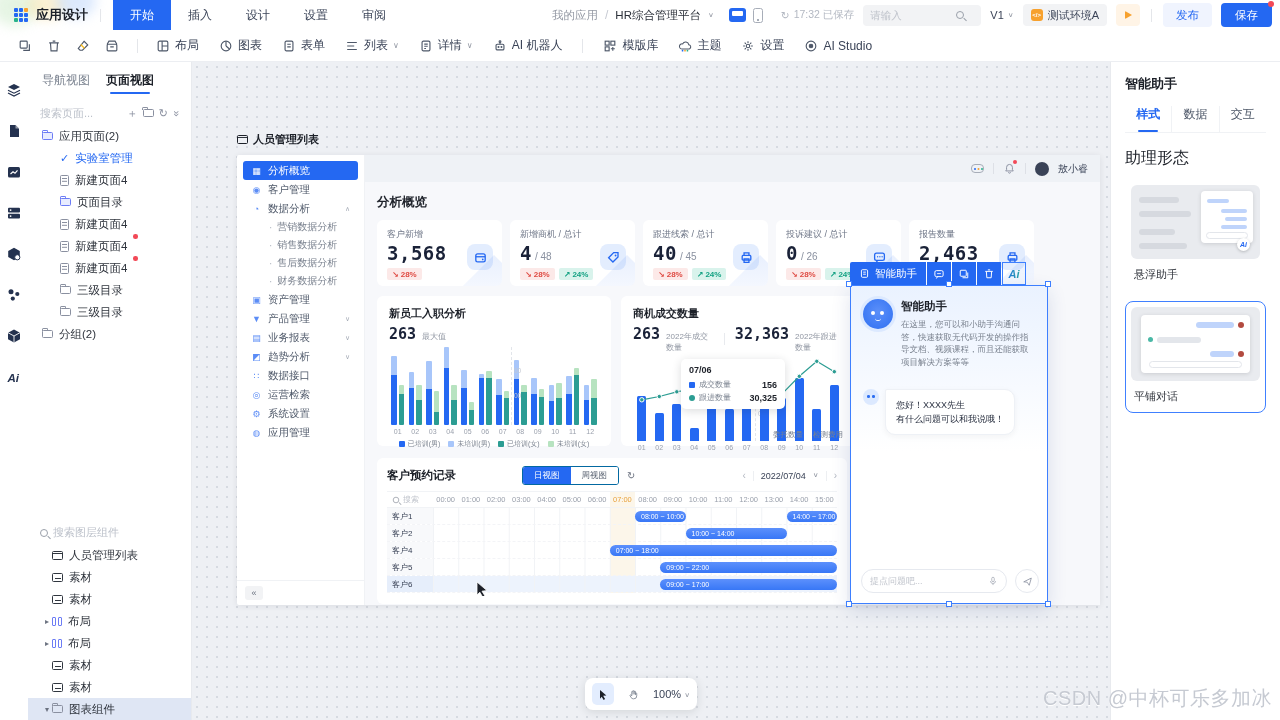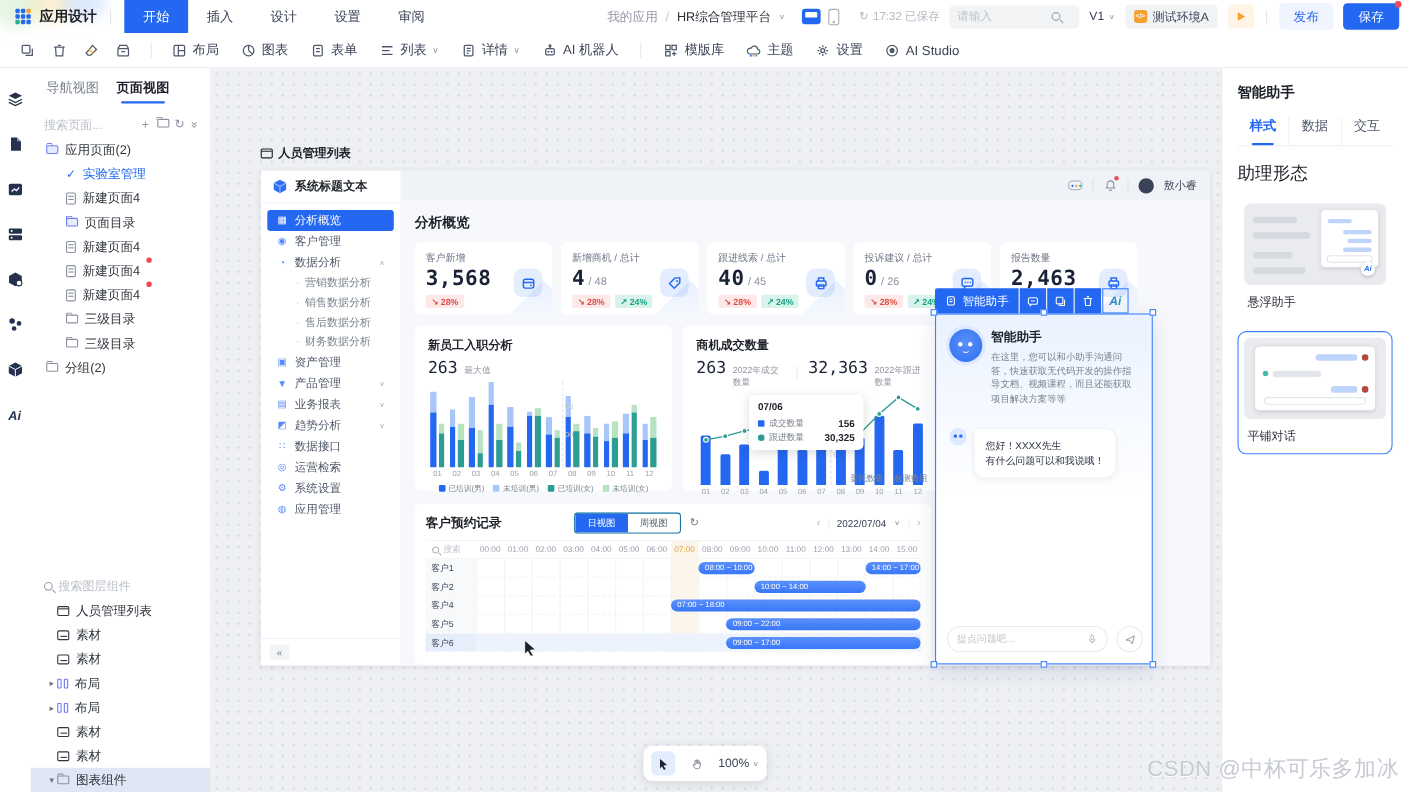--- a/index.html
+++ b/index.html
@@ -120,21 +120,21 @@
   .scard .tot{font-size:10px;color:#8A91A0}
   .scard .icbox{position:absolute;right:9px;top:24px;width:26px;height:26px;border-radius:8px;background:#E3EDFE;display:flex;align-items:center;justify-content:center}
   .badges{display:flex;gap:4px;margin-top:4px}
   .badge{font-size:8px;padding:1.5px 5px;border-radius:2px;display:flex;align-items:center;gap:2px;font-weight:bold}
   .badge.down{background:#FCE9E8;color:#DF4B43}
   .badge.up{background:#D9F3EC;color:#12A182}
   .chartrow{display:flex;gap:10px;margin-top:10px}
   .ccard{width:234px;height:150px;background:#fff;border-radius:6px;padding:10px 12px;position:relative;flex:0 0 auto}
   .ctitle{font-size:11px;font-weight:bold;color:#1D2129}
   .cstats{display:flex;align-items:baseline;gap:6px;margin-top:4px}
-  .cstats .big{font-family:"DejaVu Sans Mono",monospace;font-weight:normal;font-size:15px;color:#1A2238}
+  .cstats .big{font-family:"DejaVu Sans Mono",monospace;font-weight:bold;font-size:15px;color:#1A2238}
   .cstats .sm{font-size:8px;color:#9096A2}
   .cstats .sep{width:1px;height:12px;background:#E8EAEE;align-self:center;margin:0 4px}
   .plotwrap{position:relative;margin-top:4px}
   .vdash{position:absolute;left:58.3%;top:0;bottom:0;border-left:1px dashed #E2E5EA}
   .glab{position:absolute;left:59.5%;font-size:6.5px;color:#C3C8D2}
   .plot{display:flex;align-items:flex-end;height:78px}
   .pgroup{flex:1;display:flex;align-items:flex-end;justify-content:center;gap:2px}
   .pbar{width:5.5px;display:flex;flex-direction:column-reverse;border-radius:1px;overflow:hidden}
   .pbar i{width:100%}
   .xlabs{display:flex;margin-top:3px}
@@ -554,27 +554,20 @@
 </div>
 
 <div class="canvas">
   <div class="pagelabel">
     <span class="i-window" style="border-color:#1D2129"></span>
     <span>人员管理列表</span>
   </div>
 
   <div class="mock">
     <div class="mnav">
-      <div class="mbrand">
-        <svg width="15" height="15" viewBox="0 0 16 16">
-            <path d="M8 1.5l6 3.2v6.6L8 14.5l-6-3.2V4.7z" fill="#2E6FF2"></path>
-            <path d="M2 4.7l6 3.3 6-3.3M8 8v6.5" stroke="#9CC0FB" stroke-width="1" fill="none"></path>
-          </svg>
-        <span>系统标题文本</span>
-      </div>
       <div class="mnavlist" id="mock-nav">
           <div class="mitem active">
             <span class="mi">▦</span>
             <span>分析概览</span>
           </div>
           <div class="mitem">
             <span class="mi">◉</span>
             <span>客户管理</span>
           </div>
           <div class="mitem">

